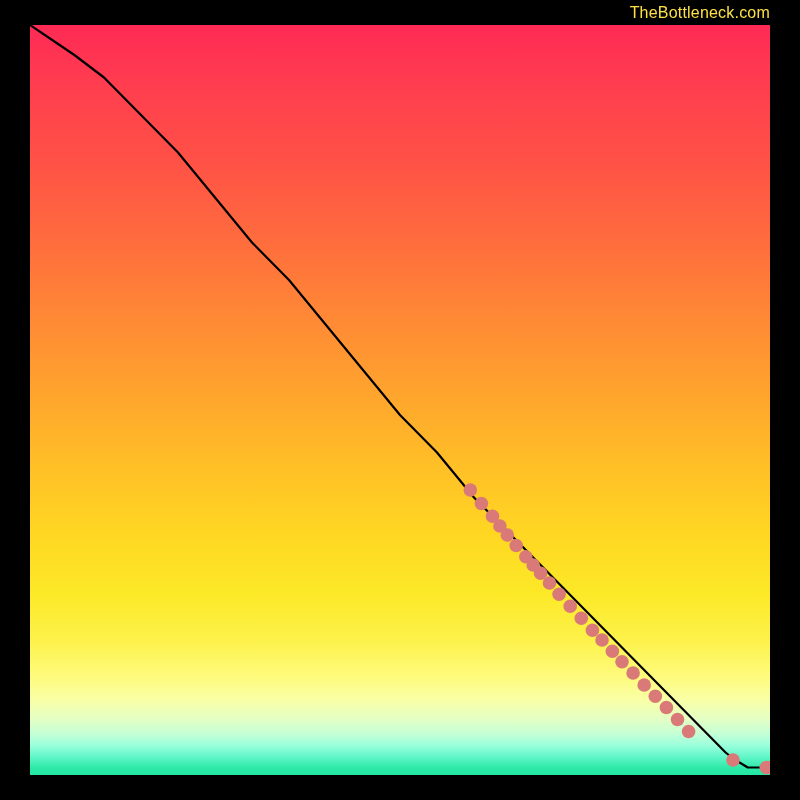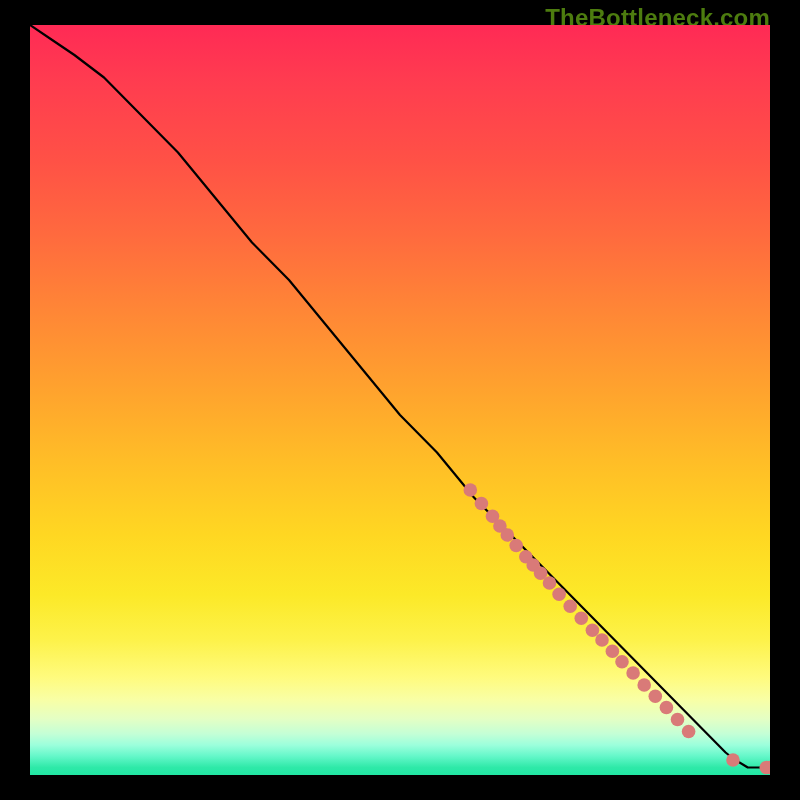--- a/index.html
+++ b/index.html
@@ -50,23 +50,23 @@
     left: 0;
     top: 0;
     width: 740px;
     height: 750px;
     pointer-events: none;
   }
   .attribution {
     position: absolute;
     top: 4px;
     right: 30px;
-    color: #4d7c0f;
-    font-size: 24px;
-    font-weight: 700;
+    color: #fde047;
+    font-size: 16px;
+    font-weight: 400;
     letter-spacing: 0.2px;
   }
 </style>
 </head>
 <body>
 
 <div class="stage">
 
   <div class="attribution">TheBottleneck.com</div>
 

